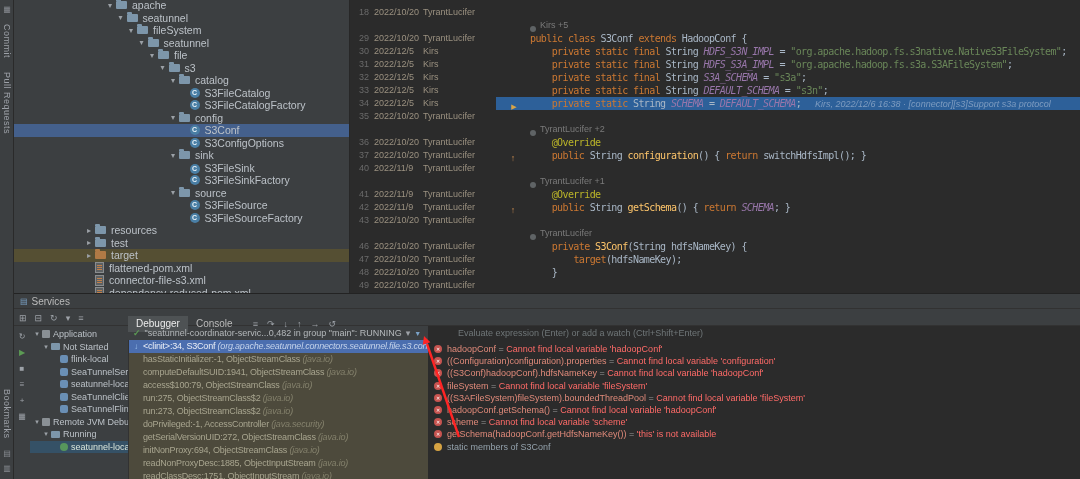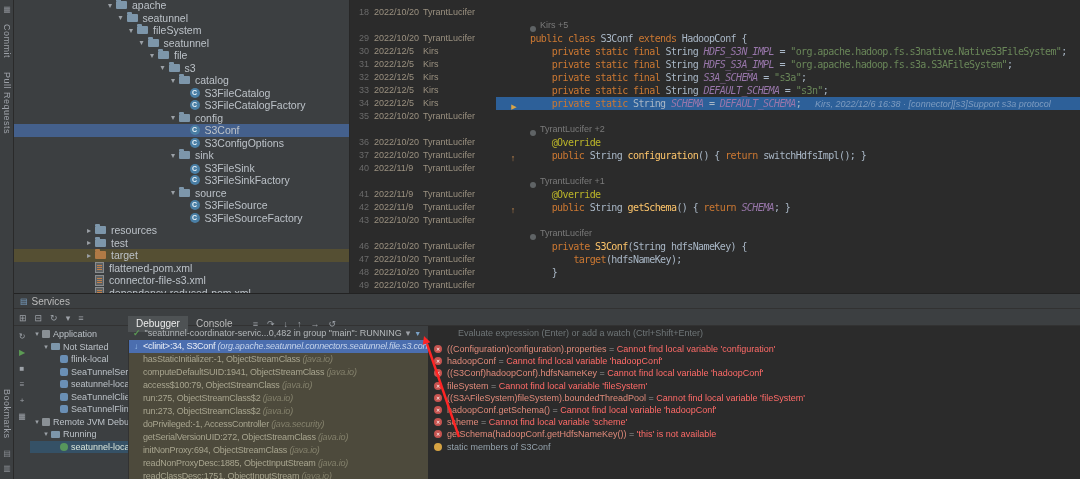--- a/index.html
+++ b/index.html
@@ -552,25 +552,25 @@
           <span class="ftext"><span class="fmain">readNonProxyDesc:1885, ObjectInputStream </span><span class="fpkg">(java.io)</span></span>
         </div>
         <div class="frow">
           <span class="ficon"></span>
           <span class="ftext"><span class="fmain">readClassDesc:1751, ObjectInputStream </span><span class="fpkg">(java.io)</span></span>
         </div>
       </div>
     <div class="watches">
         <div class="wrow">
           <span class="wicon wicon-err">✕</span>
+          <span class="wtext"><span class="wexpr">hadoopConf</span><span class="weq"> = </span><span class="wres">Cannot find local variable 'hadoopConf'</span></span>
+        </div>
+        <div class="wrow">
+          <span class="wicon wicon-err">✕</span>
           <span class="wtext"><span class="wexpr">((Configuration)configuration).properties</span><span class="weq"> = </span><span class="wres">Cannot find local variable 'configuration'</span></span>
-        </div>
-        <div class="wrow">
-          <span class="wicon wicon-err">✕</span>
-          <span class="wtext"><span class="wexpr">hadoopConf</span><span class="weq"> = </span><span class="wres">Cannot find local variable 'hadoopConf'</span></span>
         </div>
         <div class="wrow">
           <span class="wicon wicon-err">✕</span>
           <span class="wtext"><span class="wexpr">((S3Conf)hadoopConf).hdfsNameKey</span><span class="weq"> = </span><span class="wres">Cannot find local variable 'hadoopConf'</span></span>
         </div>
         <div class="wrow">
           <span class="wicon wicon-err">✕</span>
           <span class="wtext"><span class="wexpr">fileSystem</span><span class="weq"> = </span><span class="wres">Cannot find local variable 'fileSystem'</span></span>
         </div>
         <div class="wrow">

